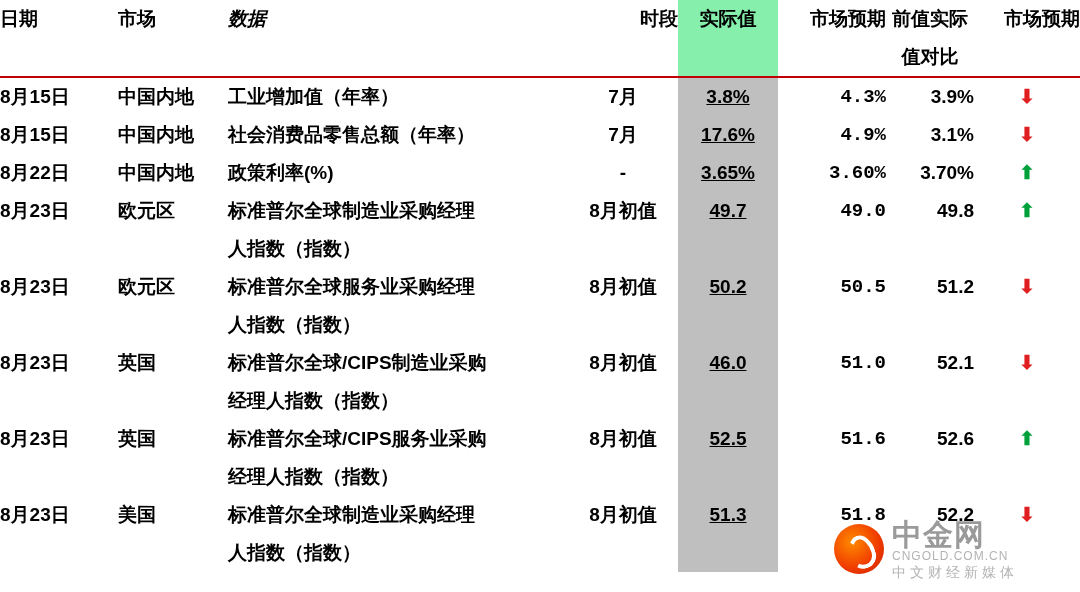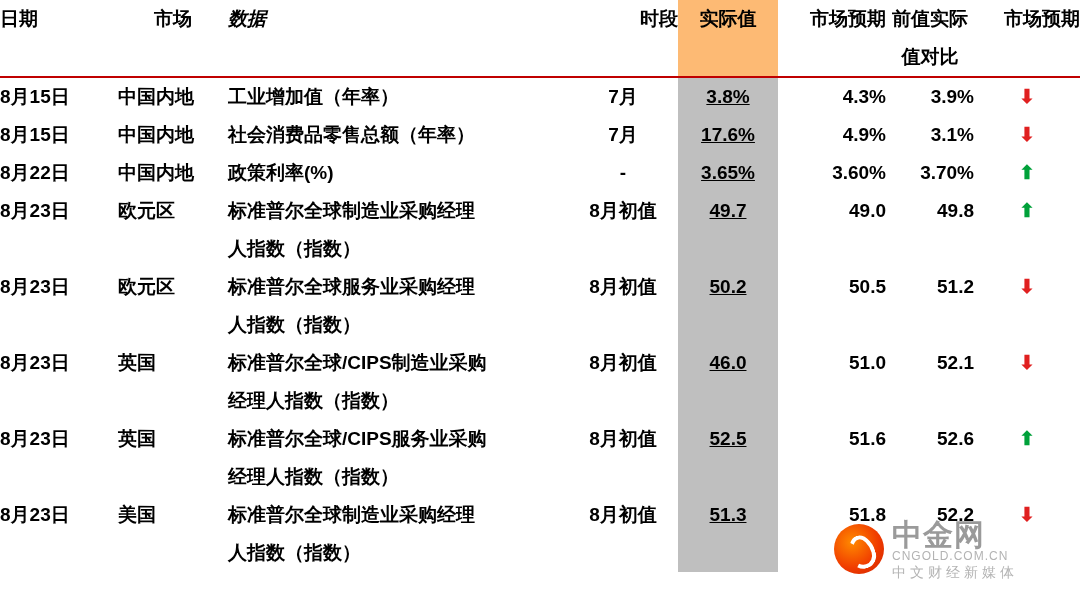--- a/index.html
+++ b/index.html
@@ -46,34 +46,34 @@
     font-size: 21px;
     line-height: 29px;
     font-weight: bold;
     padding-bottom: 4px;
     vertical-align: top;
   }
   thead tr.head-row th {
     border-bottom: 2px solid #c00000;
   }
   .th-date   { text-align: left; padding-left: 6px; }
-  .th-market { text-align: center; padding-left: 8px; }
+  .th-market { text-align: left; padding-left: 8px; }
   .th-data   { text-align: left; padding-left: 10px; font-style: italic; }
   .th-period { text-align: right; padding-right: 12px; }
-  .th-actual { text-align: center; background: #fdba74; }
+  .th-actual { text-align: center; background: #86efac; }
   .th-expect { text-align: right; padding-right: 6px; }
   .th-prev   { padding-right: 6px; }
   .th-cmp    { text-align: right; padding-right: 6px; }
 
   td.date    { text-align: left; padding-left: 6px; }
   td.market  { text-align: left; padding-left: 8px; }
   td.dataname{ text-align: left; padding-left: 10px; white-space: normal; }
   td.period  { text-align: center; padding-right: 12px; }
   td.actual  { text-align: center; background: #bfbfbf; text-decoration: underline; }
-  td.expect  { text-align: right; padding-right: 6px; }
+  td.expect  { text-align: right; padding-right: 6px; font-family: Liberation Mono, monospace; }
   td.prev    { text-align: right; padding-right: 6px; }
   td.cmp     { text-align: center; font-size: 20px; }
 
   .arrow-up   { color: #00a13a; font-weight: bold; }
   .arrow-down { color: #e02020; font-weight: bold; }
 
   .two-line td { line-height: 38px; }
   .dataname .l2 { display: block; padding-left: 0; }
 
   

